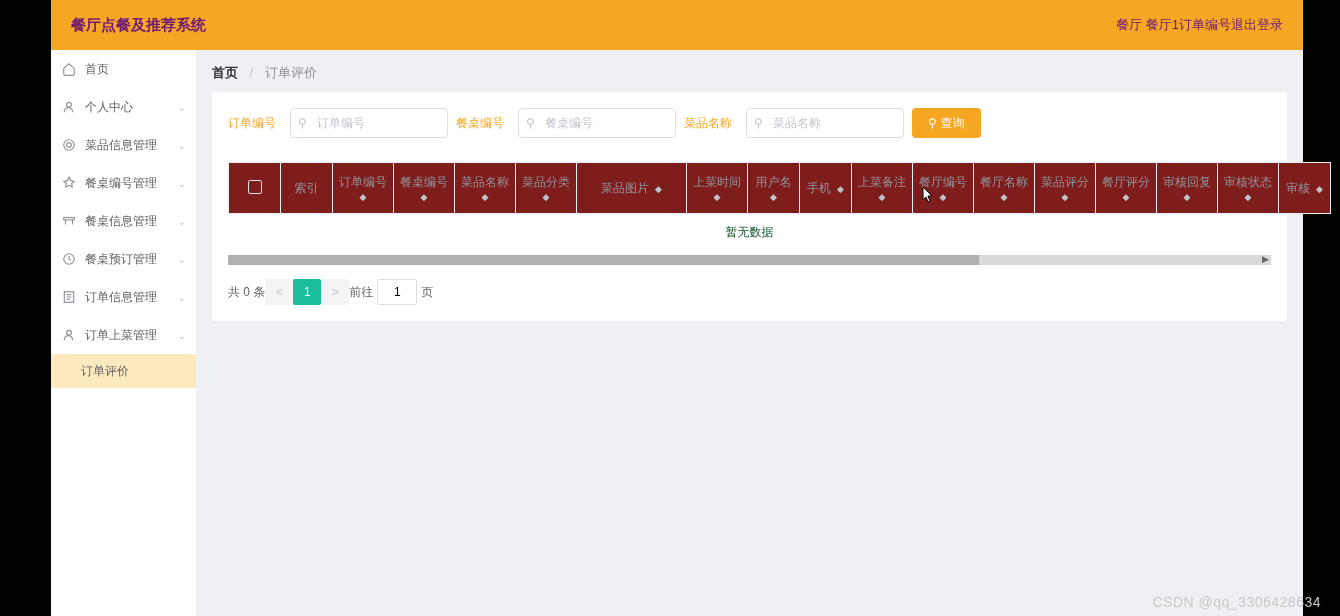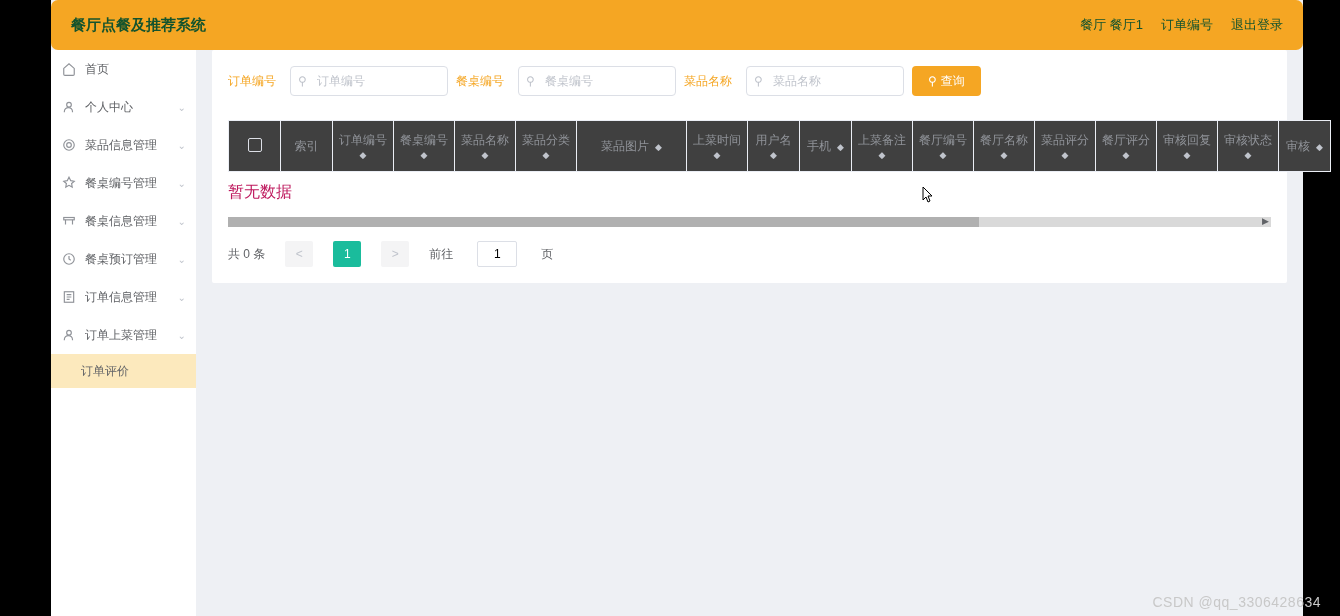--- a/index.html
+++ b/index.html
@@ -3,23 +3,23 @@
 <meta charset="utf-8">
 <style>
 * { margin: 0; padding: 0; box-sizing: border-box; }
 body { font-family: "Microsoft YaHei", "Helvetica Neue", Arial, sans-serif; font-size: 13px; color: #606266; background: #000; }
 .screen { width: 1340px; height: 616px; background: #f0f2f5; position: relative; overflow: hidden; }
 .black-bar-left { position: absolute; left: 0; top: 0; width: 51px; height: 100%; background: #000; }
 .black-bar-right { position: absolute; right: 0; top: 0; width: 37px; height: 100%; background: #000; }
 .viewport { position: absolute; left: 51px; top: 0; right: 37px; height: 100%; background: #eef0f4; }
 
 
-.header { height: 50px; background: #f5a623; display: flex; align-items: center; padding: 0 20px; color: #14532d; border-radius: 7px; }
+.header { height: 50px; background: #f5a623; display: flex; align-items: center; padding: 0 20px; color: #701a75; }
 .header-title { font-size: 15px; font-weight: bold; }
-.header-right { margin-left: auto; display: flex; gap: 18px; font-size: 13px; }
+.header-right { margin-left: auto; display: flex; font-size: 13px; }
 .header-link { cursor: pointer; }
 
 
 .sidebar { position: absolute; left: 0; top: 50px; width: 145px; bottom: 0; background: #fff; }
 .menu-item { height: 38px; display: flex; align-items: center; padding: 0 10px; color: #606266; cursor: pointer; font-size: 12px; position: relative; }
 .menu-icon { width: 16px; height: 16px; margin-right: 8px; display: inline-flex; align-items: center; justify-content: center; color: #909399; }
 .menu-arrow { position: absolute; right: 10px; color: #c0c4cc; font-size: 10px; }
 .menu-sub { height: 34px; padding-left: 30px; display: flex; align-items: center; background: #fce9bd; color: #606266; font-size: 12px; cursor: pointer; }
 
 
@@ -34,34 +34,34 @@
 .s-label { color: #f5a623; font-size: 12px; margin-right: 4px; min-width: 50px; }
 .s-input { width: 158px; height: 30px; border: 1px solid #dcdfe6; border-radius: 4px; padding: 0 10px 0 26px; font-size: 12px; color: #606266; outline: none; }
 .s-input::placeholder { color: #c0c4cc; }
 .input-wrap { position: relative; display: inline-block; }
 .input-icon { position: absolute; left: 8px; top: 50%; transform: translateY(-50%); color: #c0c4cc; font-size: 12px; }
 .btn-search { background: #f5a623; color: #fff; border: none; height: 30px; padding: 0 16px; border-radius: 4px; cursor: pointer; font-size: 12px; display: inline-flex; align-items: center; gap: 4px; }
 
 
 .table-wrap { margin-top: 24px; }
 .tbl { width: 100%; border-collapse: collapse; table-layout: auto; }
-.tbl th { background: #404040; border: 1px solid #ebeef5; padding: 8px 6px; font-size: 12px; color: #909399; font-weight: normal; text-align: center; min-width: 52px; white-space: nowrap; }
+.tbl th { background: #7f1d1d; border: 1px solid #ebeef5; padding: 8px 6px; font-size: 12px; color: #909399; font-weight: normal; text-align: center; min-width: 52px; white-space: nowrap; }
 .tbl th .sort { display: block; font-size: 9px; color: #c0c4cc; line-height: 1; margin-top: 2px; }
 .th-inner { display: flex; flex-direction: column; align-items: center; justify-content: center; min-height: 34px; }
 .th-label-row { display: flex; align-items: center; gap: 3px; }
 .chk { width: 14px; height: 14px; border: 1px solid #dcdfe6; border-radius: 2px; display: inline-block; }
-.no-data { color: #be185d; padding: 10px 0; font-size: 16px; }
+.no-data { text-align: center; color: #14532d; padding: 10px 0; font-size: 12px; }
 .hscroll { height: 10px; background: #d9d9d9; position: relative; margin-top: 4px; }
 .hscroll-thumb { position: absolute; left: 0; top: 0; height: 100%; width: 72%; background: #b0b0b0; }
 .hscroll-arrow { position: absolute; top: -1px; font-size: 9px; color: #606266; }
 .hscroll-arrow.left { left: 2px; }
 .hscroll-arrow.right { right: 2px; }
 
 
-.pagi { display: flex; align-items: center; gap: 20px; margin-top: 14px; font-size: 12px; color: #606266; }
+.pagi { display: flex; align-items: center; gap: 0; margin-top: 14px; font-size: 12px; color: #606266; }
 .pg-btn { width: 28px; height: 26px; background: #f4f4f5; color: #c0c4cc; border: none; border-radius: 2px; cursor: pointer; display: inline-flex; align-items: center; justify-content: center; font-size: 12px; }
 .pg-num { width: 28px; height: 26px; background: #1abc9c; color: #fff; border: none; border-radius: 2px; cursor: pointer; display: inline-flex; align-items: center; justify-content: center; font-size: 12px; }
 .pg-goto { }
 .pg-input { width: 40px; height: 26px; border: 1px solid #dcdfe6; border-radius: 2px; text-align: center; margin: 0 4px; font-size: 12px; }
 
 
 .cursor { position: absolute; left: 870px; top: 186px; width: 14px; height: 18px; pointer-events: none; z-index: 99; }
 
 
 .wm { position: absolute; right: 19px; bottom: 6px; color: #c8c8c8; font-size: 14px; font-family: Arial; letter-spacing: 0.5px; }
@@ -160,20 +160,25 @@
           </span>
         <span>订单上菜管理</span>
         <span class="menu-arrow">⌄</span>
       </div>
       <div class="menu-sub">
         <span>订单评价</span>
       </div>
     </div>
 
     <div class="main">
+      <div class="breadcrumb">
+        <span class="bc-home">首页</span>
+        <span class="bc-sep">/</span>
+        <span class="bc-cur">订单评价</span>
+      </div>
 
       <div class="panel">
         <div class="search-row">
           <span class="s-label">订单编号</span>
           <span class="input-wrap">
             <span class="input-icon">⚲</span>
             <input class="s-input" placeholder="订单编号" style="">
           </span>
           <span class="s-label">餐桌编号</span>
           <span class="input-wrap">

